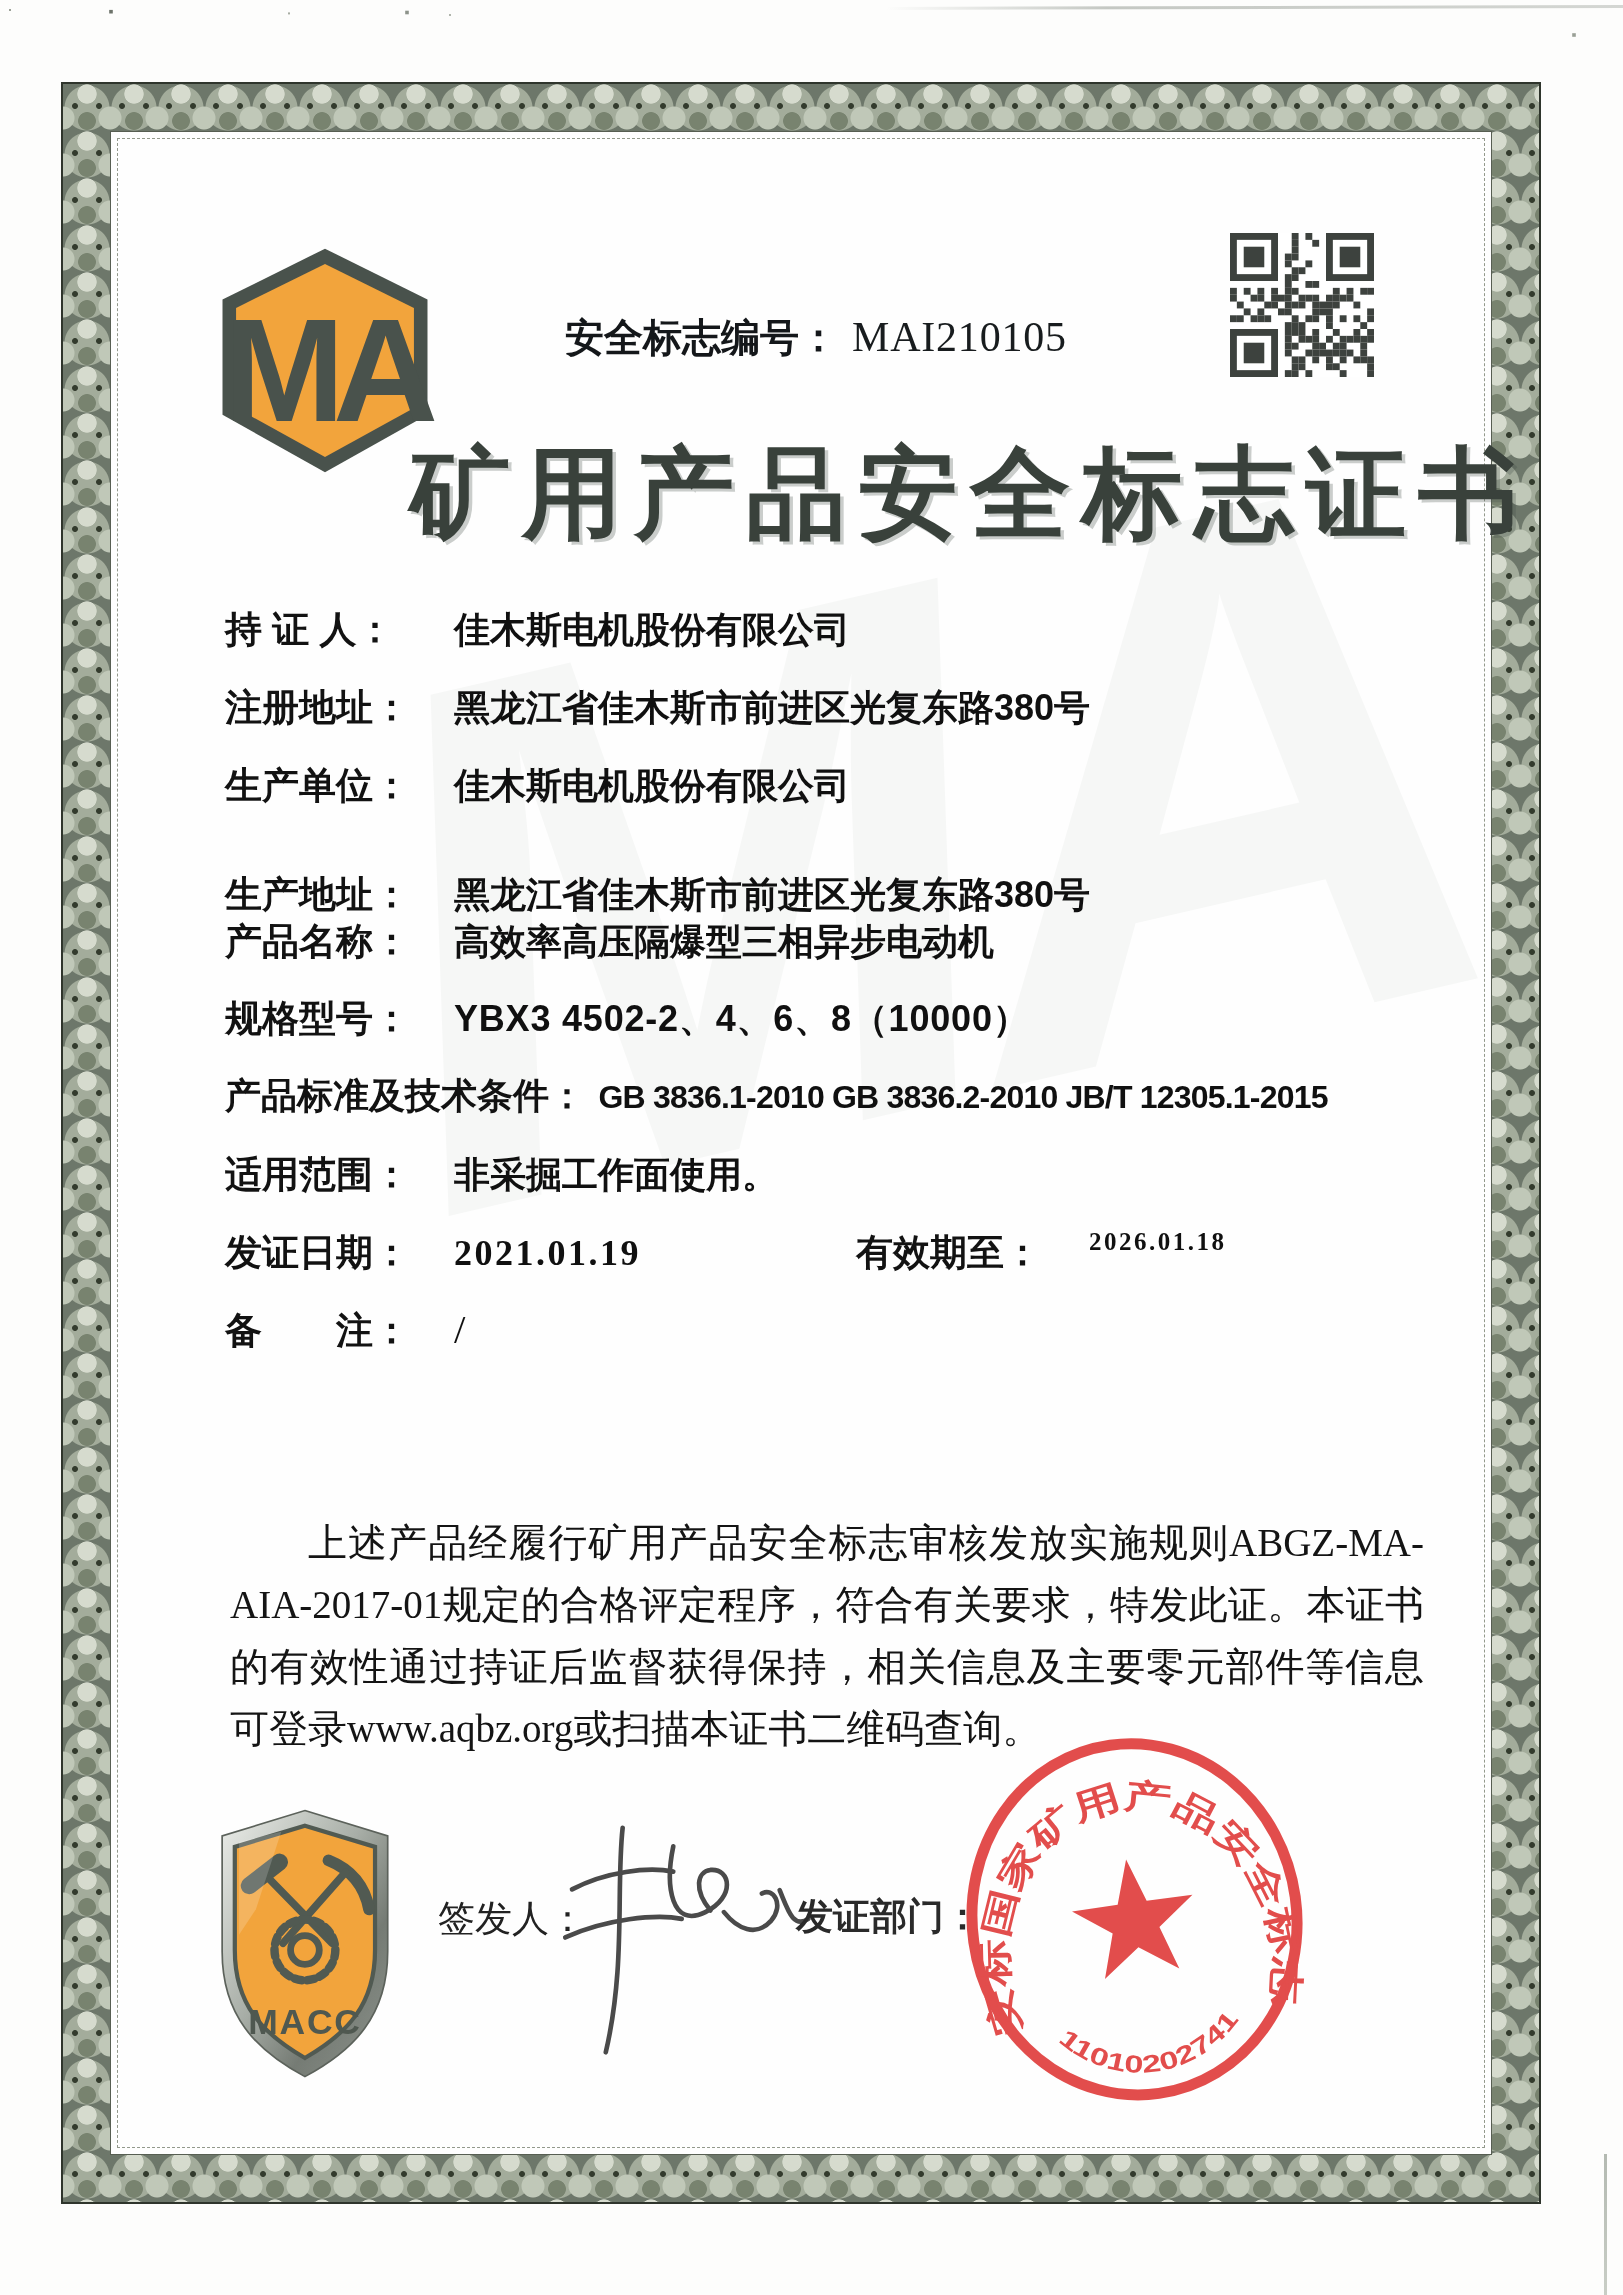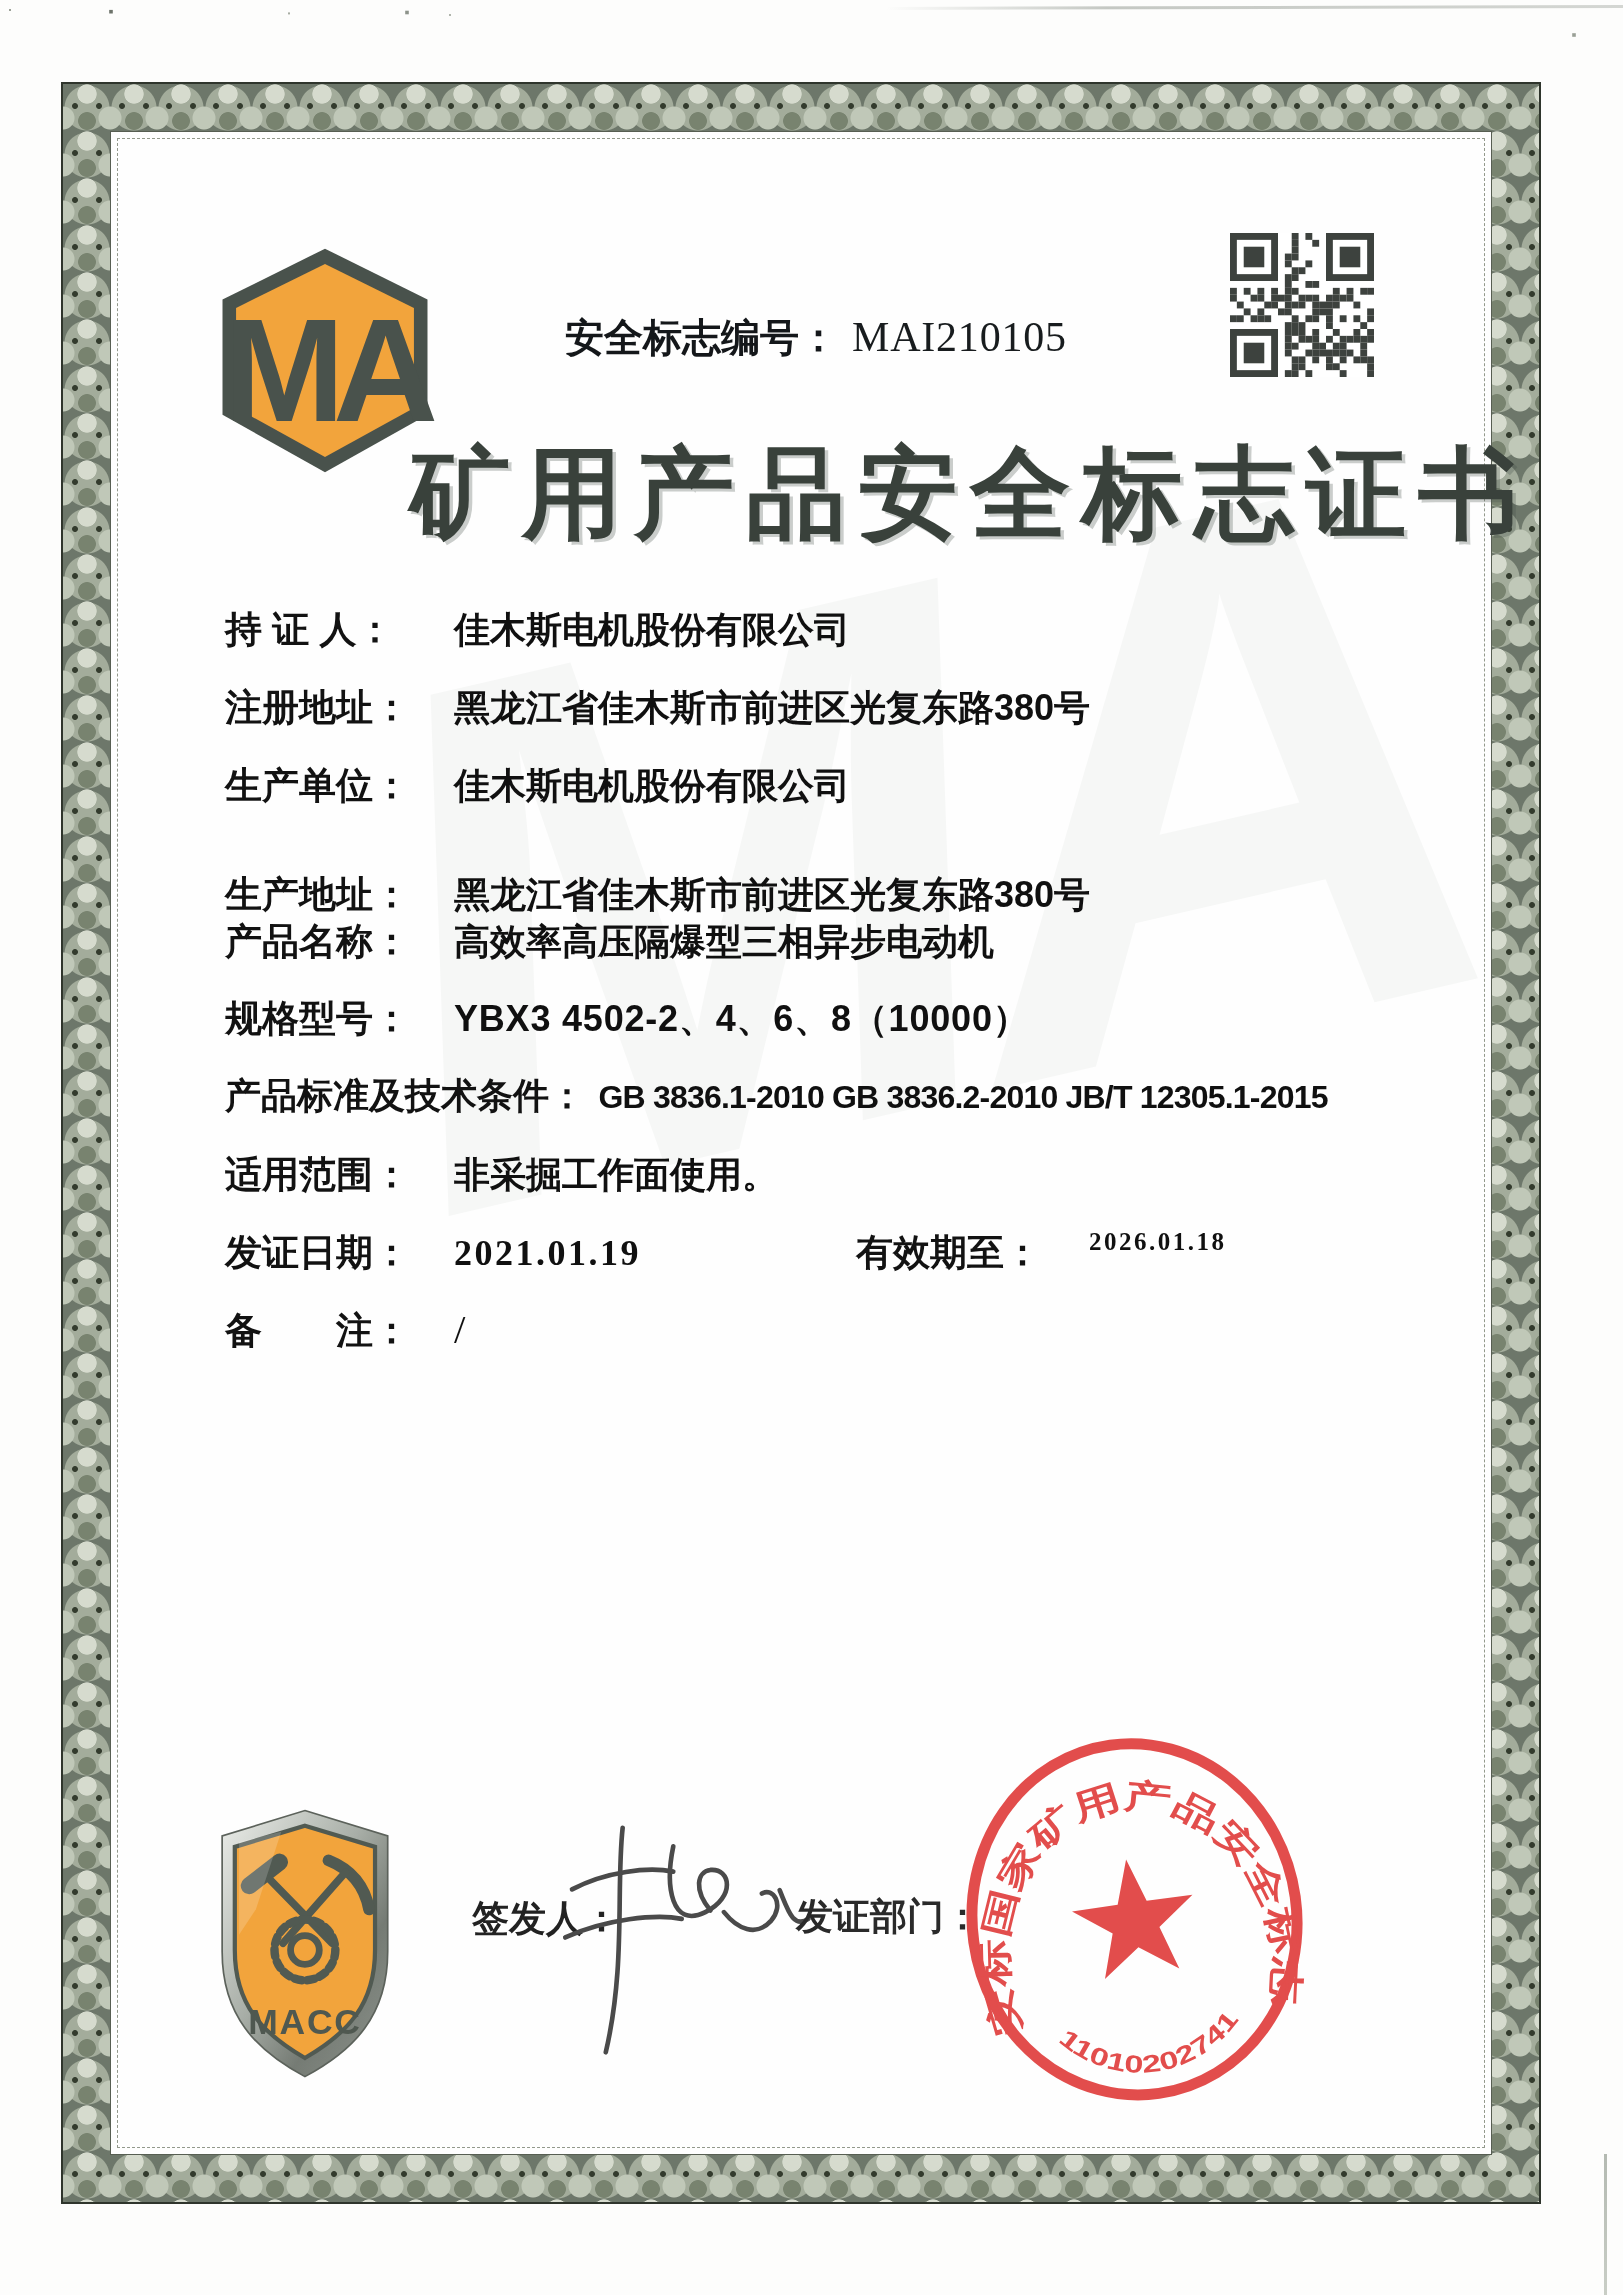--- a/index.html
+++ b/index.html
@@ -64,21 +64,21 @@
   .val2{position:absolute;left:864px;font-size:25px;font-weight:700;color:#101010;
         font-family:"Liberation Serif",serif;letter-spacing:2.5px;}
 
   
   .statement{position:absolute;left:230px;top:1512px;width:1194px;margin:0;
     font-size:39px;line-height:62px;color:#141414;text-align:justify;
     font-family:"Liberation Serif",serif;text-indent:2em;font-weight:500;}
 
   
   .macc{position:absolute;left:205px;top:1808px;}
-  .signer-label{position:absolute;left:438px;top:1894px;font-size:37px;font-weight:700;color:#222;margin-left:34px;}
+  .signer-label{position:absolute;left:438px;top:1894px;font-size:37px;font-weight:400;color:#222;}
   .signature{position:absolute;left:545px;top:1809px;}
   .issuer-label{position:absolute;left:796px;top:1892px;font-size:37px;font-weight:700;color:#2a2a2a;}
   .seal{position:absolute;left:957px;top:1735px;mix-blend-mode:multiply;opacity:.92;}
 </style>
 </head>
 <body>
 
 <div id="page">
 
   <div class="artifact-top"></div>
@@ -288,20 +288,21 @@
     <span class="lbl">发证日期：</span>
     <span class="val date">2021.01.19</span>
     <span class="lbl2">有效期至：</span>
     <span class="val2">2026.01.18</span>
   </div>
   <div class="row" style="top:1305px">
     <span class="lbl">备　　注：</span>
     <span class="val slash">/</span>
   </div>
 
+  <p class="statement">上述产品经履行矿用产品安全标志审核发放实施规则ABGZ-MA-AIA-2017-01规定的合格评定程序，符合有关要求，特发此证。本证书的有效性通过持证后监督获得保持，相关信息及主要零元部件等信息可登录www.aqbz.org或扫描本证书二维码查询。</p>
 
   <div class="macc">
     <svg width="199" height="272" viewBox="0 0 235 322">
       <defs>
         <linearGradient id="metal" x1="0" y1="0" x2="1" y2="1">
           <stop offset="0" stop-color="#eceeea"></stop>
             <stop offset=".45" stop-color="#a8aea7"></stop>
           <stop offset=".7" stop-color="#757b74"></stop>
             <stop offset="1" stop-color="#8d938c"></stop>
         </linearGradient>

